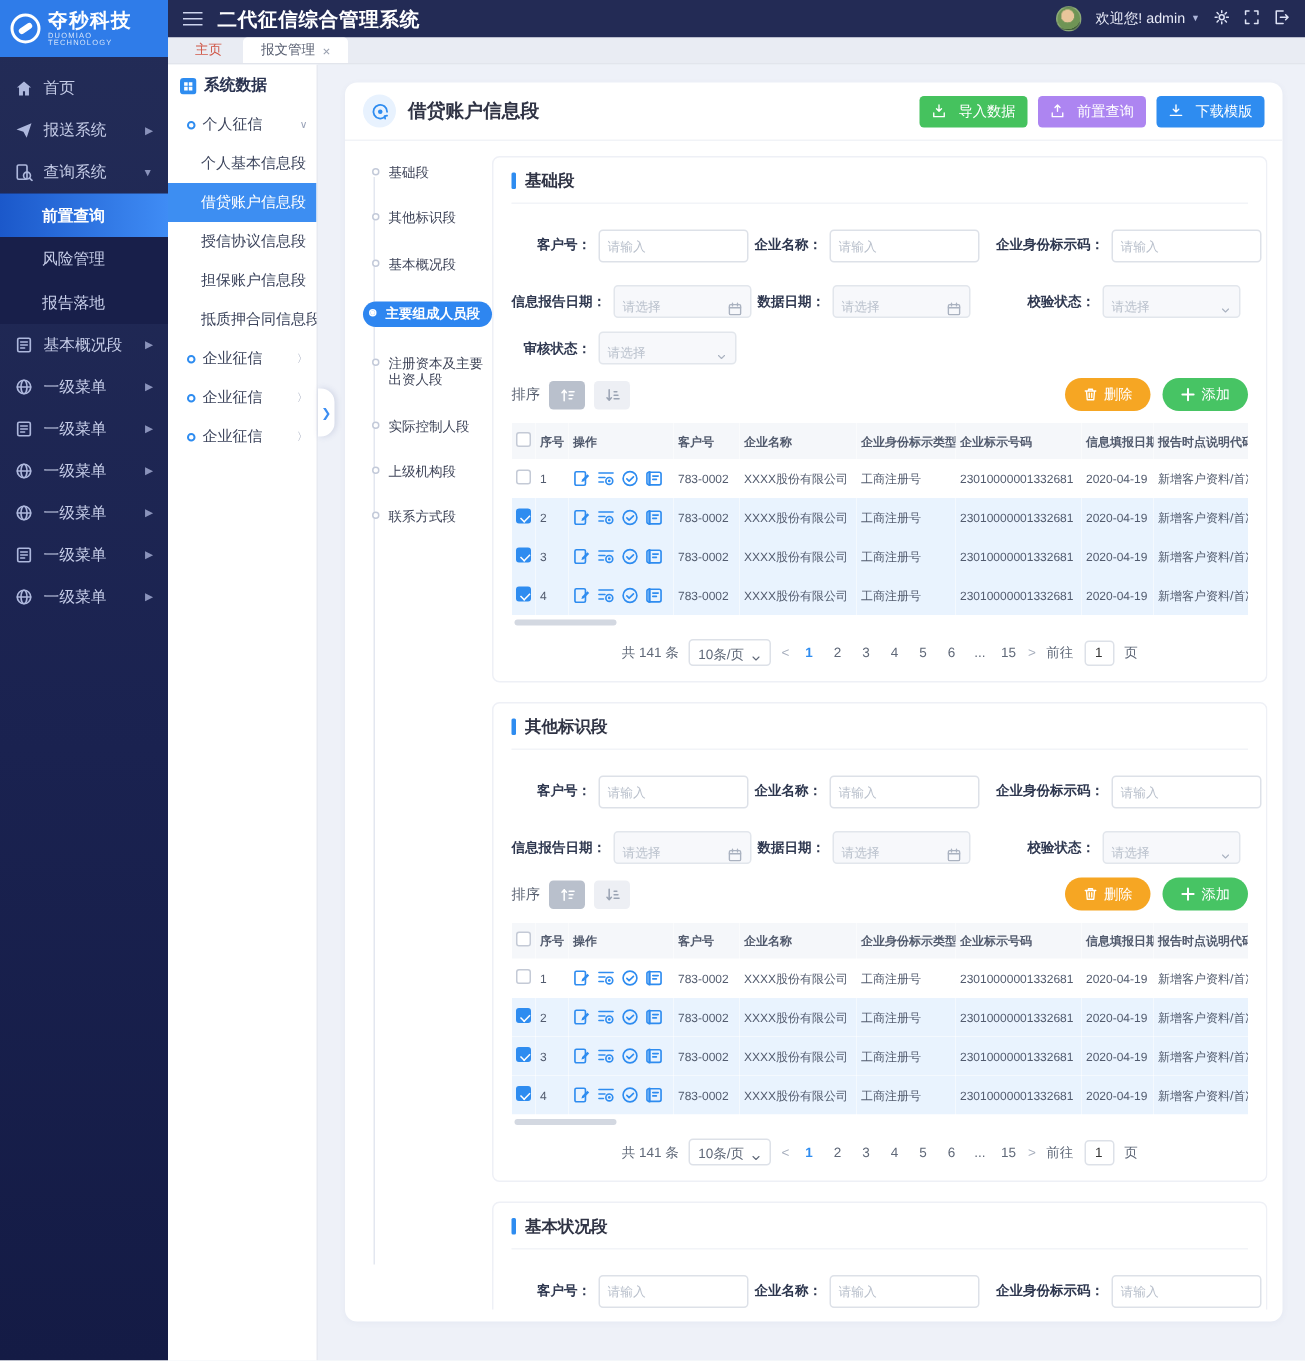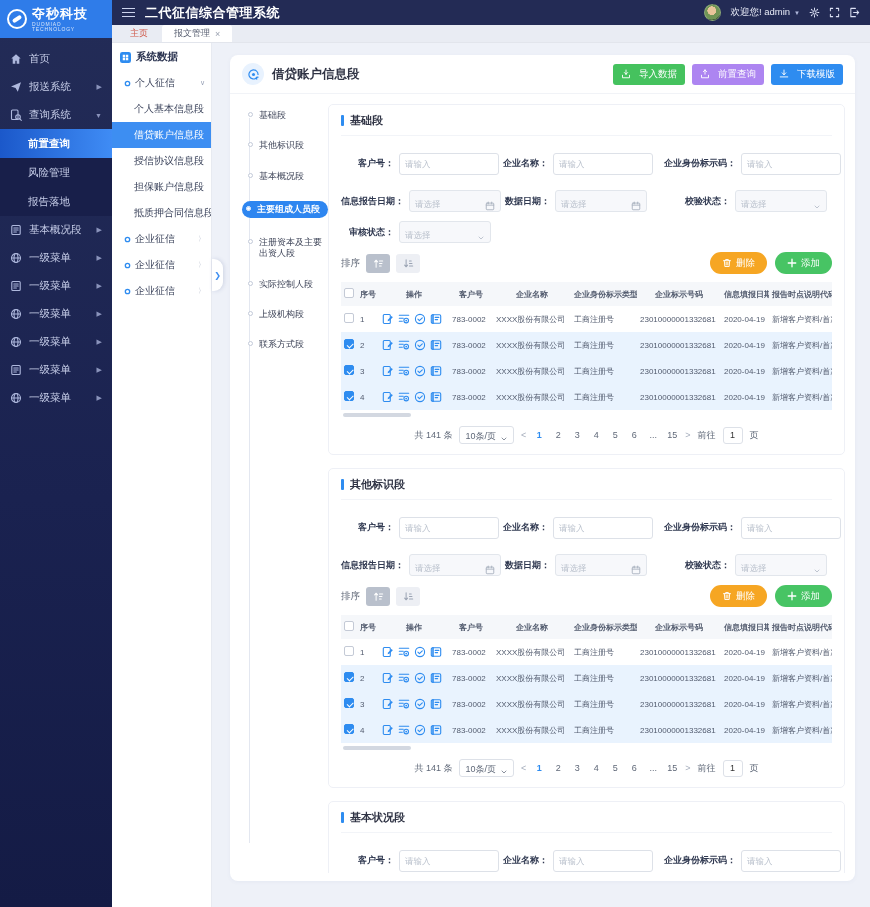--- a/index.html
+++ b/index.html
@@ -94,21 +94,21 @@
   .sort-label { font-size:9.5px; color:#5a6272; }
   .sort-btn { width:24px; height:19px; border:none; border-radius:3px; display:flex; align-items:center; justify-content:center; cursor:pointer; }
   .sort-btn.on { background:#b9c0cc; color:#fff; }
   .sort-btn.off { background:#edeff4; color:#9aa3b3; }
   .tool-right { margin-left:auto; display:flex; gap:8px; }
   .pill-btn { height:22px; border:none; border-radius:12px; color:#fff; font-size:9.5px; padding:0 12px; display:flex; align-items:center; gap:4px; cursor:pointer; font-family:inherit; }
 
   
   .tbl-wrap { overflow:hidden; }
   table { border-collapse:collapse; width:100%; table-layout:fixed; }
-  th { background:#f5f7fa; font-size:8px; font-weight:700; color:#525b6e; text-align:center; padding:6px 3px; white-space:nowrap; overflow:hidden; }
+  th { background:#f5f7fa; font-size:8px; font-weight:700; color:#525b6e; text-align:left; padding:6px 3px; white-space:nowrap; overflow:hidden; }
   td { font-size:8px; color:#525b6e; padding:0 3px; height:26px; white-space:nowrap; overflow:hidden; }
   tr.checked td { background:#e9f3fe; }
   .cb { width:10px; height:10px; border:1px solid #c4cad6; border-radius:2px; background:#fff; display:inline-block; cursor:pointer; }
   .cb.on { background:#2e8cf0; border-color:#2e8cf0; position:relative; }
   .cb.on:before { content:""; position:absolute; left:2px; top:2.5px; width:5px; height:2.5px; border-left:1.5px solid #fff; border-bottom:1.5px solid #fff; transform:rotate(-45deg); }
   .ops { display:flex; gap:4px; align-items:center; }
   .op-ic { color:#2e8cf0; cursor:pointer; }
   .hscroll { width:68px; height:4px; border-radius:2px; background:#d3d8e1; margin:3px 0 0 2px; cursor:pointer; }
 
   

